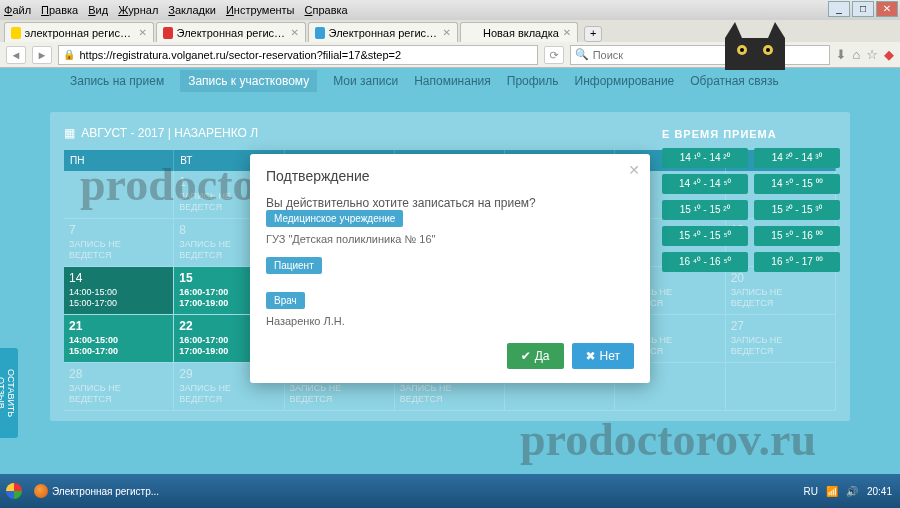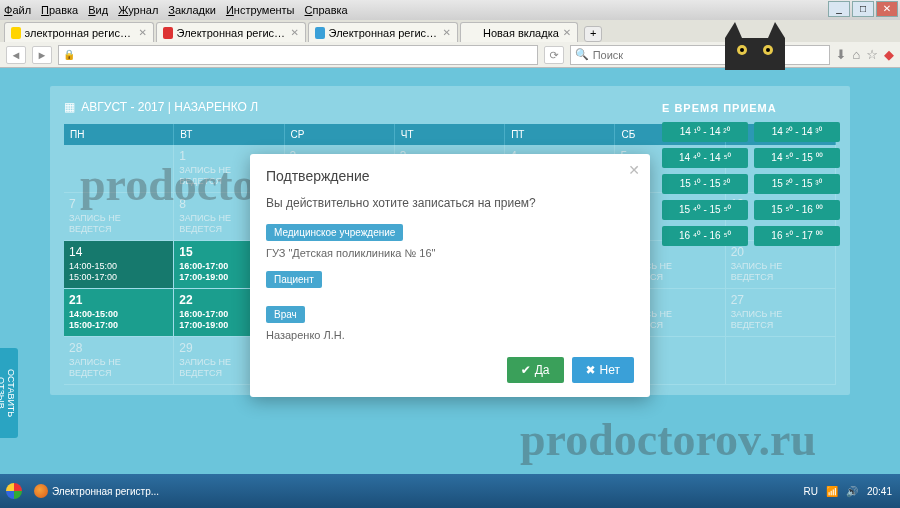--- a/index.html
+++ b/index.html
@@ -65,21 +65,21 @@
   .feedback-tab { position:absolute; left:0; top:280px; width:18px; height:90px; background:#2aa4c2; color:#fff; font-size:9px; writing-mode:vertical-rl; text-align:center; padding:4px 2px; border-radius:0 3px 3px 0; }
 
   .watermark { position:absolute; font-size:46px; color:rgba(60,60,60,0.35); font-weight:bold; pointer-events:none; font-family: Georgia, serif; }
   .wm1 { top:90px; left:80px; }
   .wm2 { top:345px; left:520px; }
 
   
   .modal { position:absolute; top:86px; left:250px; width:400px; background:#fff; border-radius:3px; box-shadow:0 4px 18px rgba(0,0,0,0.3); z-index:20; padding:14px 16px; font-size:12px; color:#555; }
   .modal .mtitle { font-size:14px; color:#444; margin-bottom:12px; }
   .modal .close { position:absolute; right:10px; top:8px; color:#bbb; font-size:14px; cursor:default; }
-  .modal .q { margin-bottom:14px; }
+  .modal .q { }
   .modal .badge { display:inline-block; background:#46a7d0; color:#fff; font-size:10px; padding:3px 8px; border-radius:2px; margin-bottom:6px; }
   .modal .value { font-size:11px; color:#666; margin-bottom:12px; }
   .modal .btns { display:flex; justify-content:flex-end; gap:8px; margin-top:16px; }
   .modal .btn { padding:6px 14px; border-radius:2px; color:#fff; font-size:12px; display:flex; align-items:center; gap:4px; }
   .modal .btn.yes { background:#3aa05a; }
   .modal .btn.no  { background:#3aa0d8; }
 
   
   .taskbar { position:absolute; bottom:0; left:0; right:0; height:34px; background:linear-gradient(#2d6ea0,#1b4e78); display:flex; align-items:center; font-size:10px; color:#fff; }
   .taskbar .start { width:28px; height:22px; display:flex; align-items:center; justify-content:center; }
@@ -131,35 +131,45 @@
         <circle cx="48" cy="30" r="2" fill="#000"></circle>
       </svg>
   </div>
 </div>
 
 <div class="urlbar">
   <div class="navbtn">◄</div>
   <div class="navbtn">►</div>
   <div class="addr">
     <span class="lock">🔒</span>
+    <input value="https://registratura.volganet.ru/sector-reservation?filial=17&amp;step=2" style="">
   </div>
   <div class="navbtn">⟳</div>
   <div class="search">
     <span>🔍</span>
     <input placeholder="Поиск" style="">
   </div>
   <div class="icons">
     <span>⬇</span>
     <span>⌂</span>
     <span>☆</span>
     <span style="color:#d44">◆</span>
   </div>
 </div>
 
 <div class="page">
+  <div class="navmenu" id="sitenav">
+      <span class="">Запись на прием</span>
+      <span class="active">Запись к участковому</span>
+      <span class="">Мои записи</span>
+      <span class="">Напоминания</span>
+      <span class="">Профиль</span>
+      <span class="">Информирование</span>
+      <span class="">Обратная связь</span>
+    </div>
 
   <div class="panel">
     <div class="panel-title">
       <span class="cal-icon"></span>
       <span>АВГУСТ - 2017 | НАЗАРЕНКО Л</span>
     </div>
 
     <div class="timecol">
       <div class="thead">Е ВРЕМЯ ПРИЕМА</div>
       <div class="slots" id="slots">

